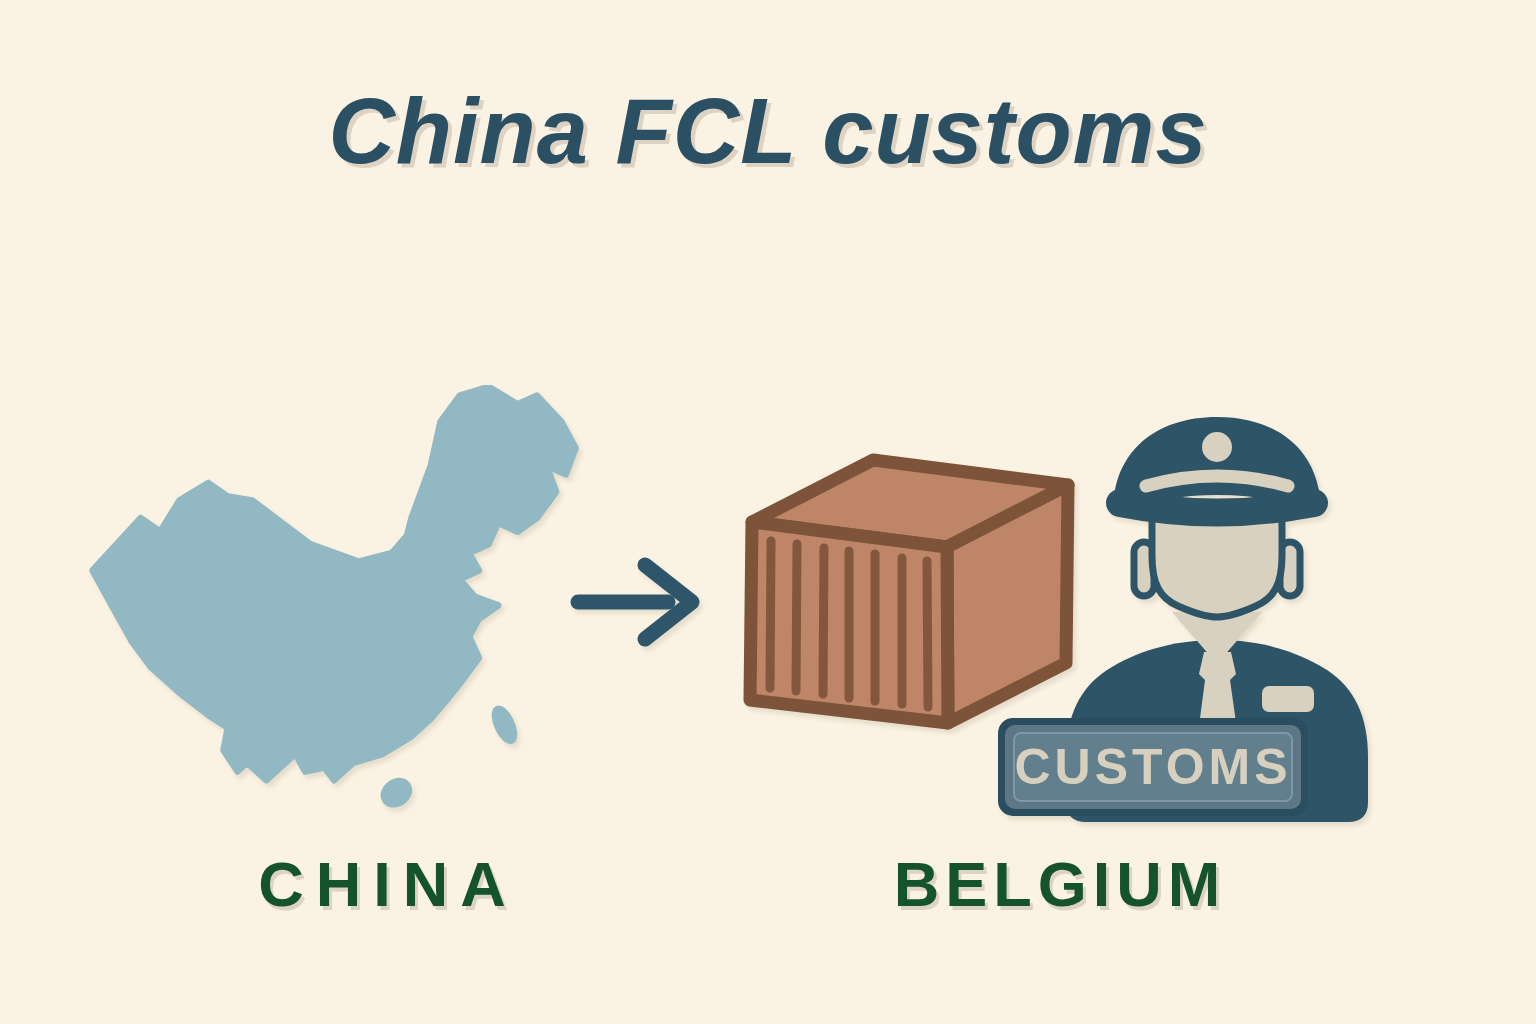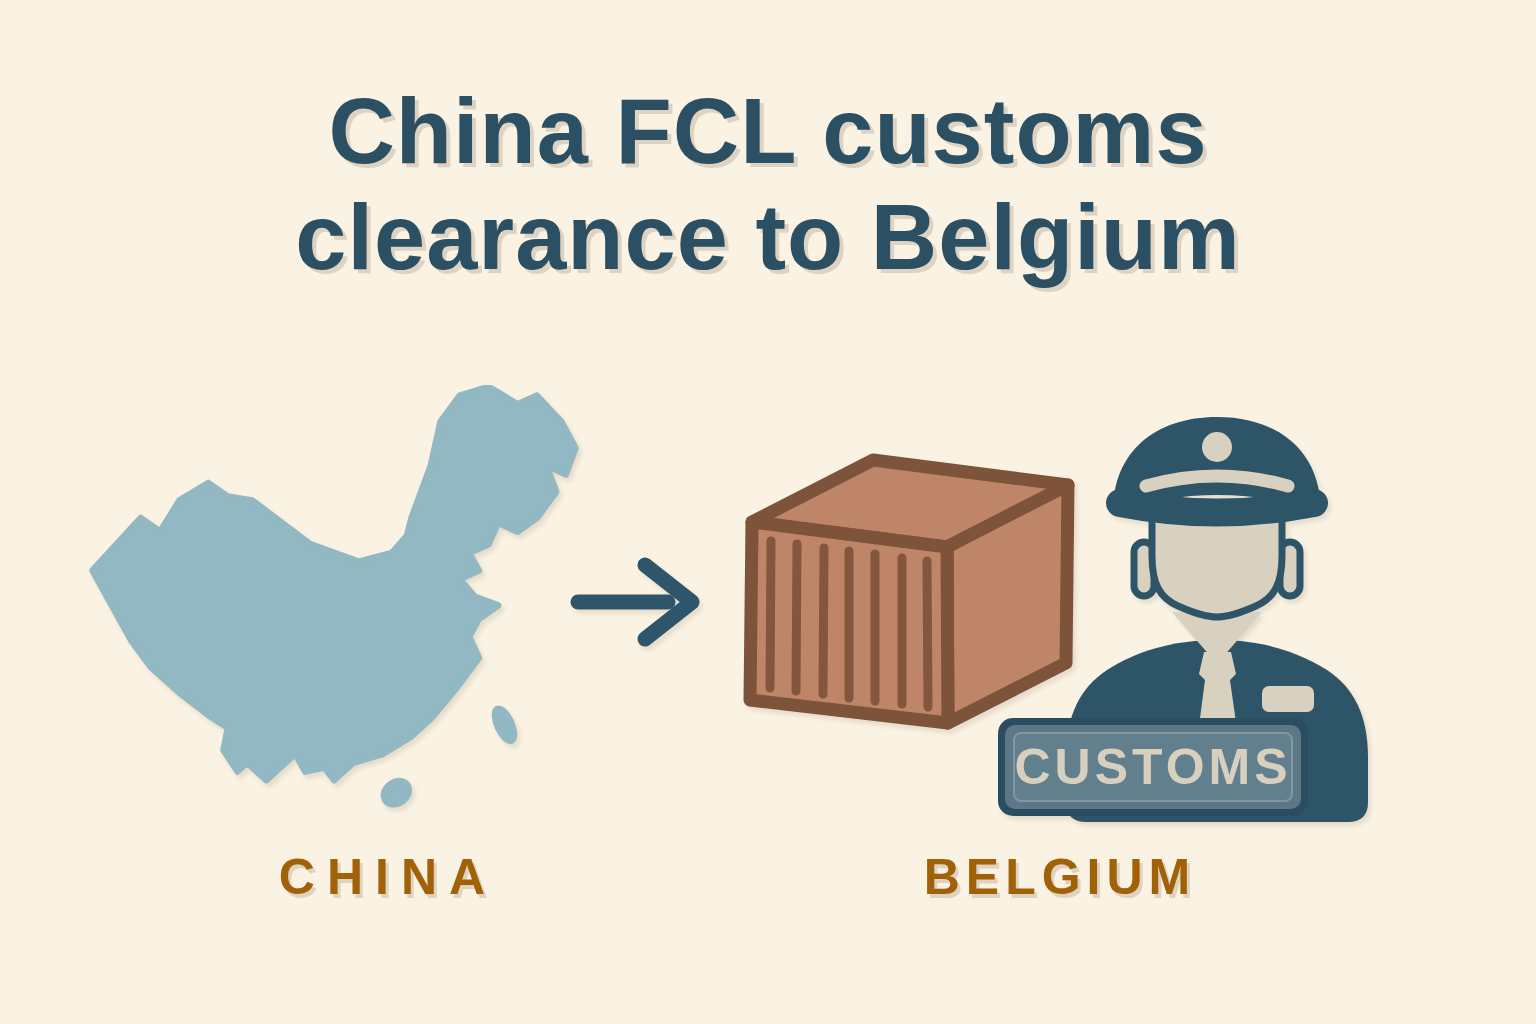--- a/index.html
+++ b/index.html
@@ -6,24 +6,25 @@
   .canvas{
     position:relative;width:1536px;height:1024px;overflow:hidden;
     background:#faf2e2;
     font-family:"Liberation Sans", sans-serif;
   }
   .title{
     position:absolute;top:78px;left:0;width:100%;
     text-align:center;color:#2b4f63;font-weight:bold;
     font-size:92px;line-height:106px;letter-spacing:1px;
     text-shadow:4px 4px 0 rgba(150,130,110,0.28);
+    font-style:italic;
   }
   .country-label{
     position:absolute;top:848px;transform:translateX(-50%);
-    color:#a16207;font-weight:bold;font-size:50px;
+    color:#14532d;font-weight:bold;font-size:63px;
     text-shadow:3px 4px 0 rgba(150,130,110,0.28);
     white-space:nowrap;
   }
   .label-china{left:388px;letter-spacing:12px;}
   .label-belgium{left:1060px;letter-spacing:6px;}
   .icon-svg{position:absolute;filter:drop-shadow(3px 4px 2px rgba(120,100,80,0.15));}
   .map-svg{left:88px;top:385px;}
   .arrow-svg{left:560px;top:545px;}
   .container-svg{left:725px;top:445px;}
   .officer-svg{left:980px;top:400px;}
@@ -32,21 +33,20 @@
     font-weight:bold;font-size:50px;letter-spacing:4px;
   }
 </style>
 </head>
 <body>
 
 <div class="canvas">
 
   <div class="title">
     <div>China FCL customs</div>
-    <div>clearance to Belgium</div>
   </div>
 
   <svg class="icon-svg map-svg" width="492" height="432" viewBox="0 0 560 445" preserveAspectRatio="none">
     <g stroke-linejoin="round" stroke-width="7">
       <path stroke="#91b8c3" d="M5,191 L60,137 L82,151 L104,119 L137,101 L159,115 L187,119 L253,164
            L308,182 L346,173 L363,155 L368,137 L390,83 L401,38 L423,11 L456,2
            L489,20 L511,11 L539,38 L555,65 L544,92 L522,83 L533,110 L511,137
            L489,151 L467,142 L456,164 L434,173 L445,191 L423,200 L440,218
            L467,227 L445,241 L434,259 L445,281 L423,308 L407,326 L390,344
            L368,362 L335,380 L302,389 L280,407 L269,394 L247,398 L236,380

